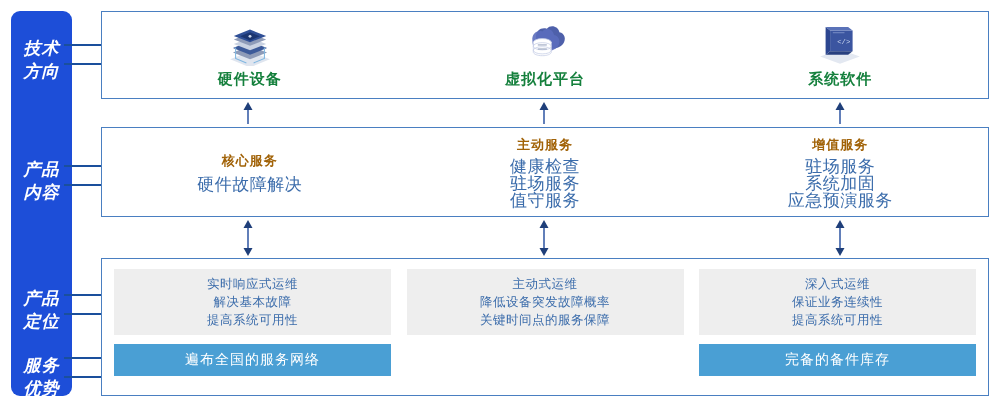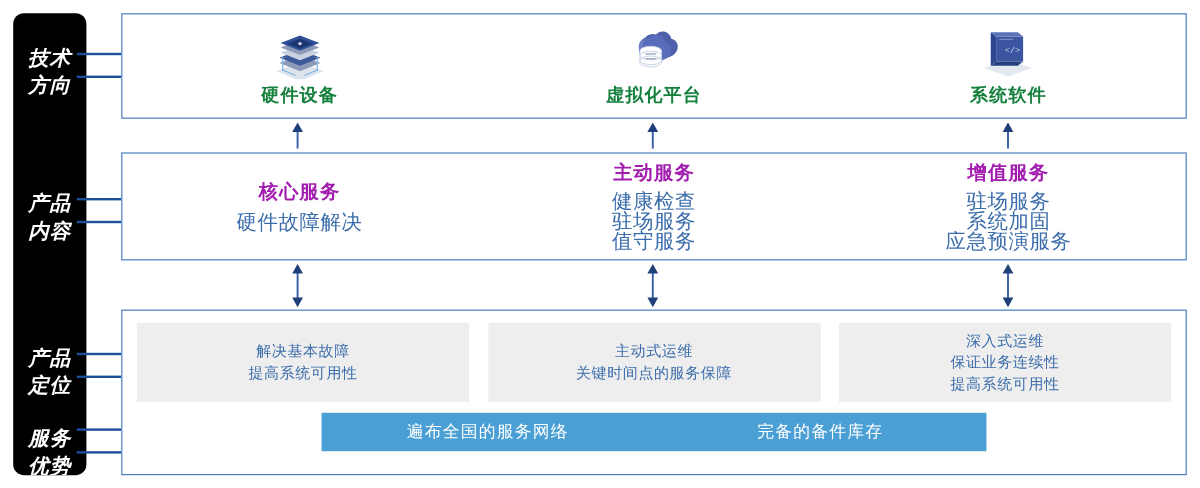--- a/index.html
+++ b/index.html
@@ -13,21 +13,21 @@
     position: relative;
     width: 1000px; height: 407px;
     background: #ffffff;
   }
 
   
   .sidebar {
     position: absolute;
     left: 11px; top: 11px;
     width: 61px; height: 385px;
-    background: #000000;
+    background: #1d4ed8;
     border-radius: 9px;
     overflow: hidden;
   }
   .side-item {
     position: absolute;
     left: 0; width: 61px;
     text-align: center;
     color: #ffffff;
     font-weight: bold;
     font-style: italic;
@@ -88,23 +88,23 @@
     display: flex;
   }
   .svc-col {
     flex: 1;
     display: flex;
     flex-direction: column;
     align-items: center;
     justify-content: center;
   }
   .svc-title {
-    font-size: 16px;
+    font-size: 13px;
     font-weight: bold;
-    color: #a21caf;
+    color: #a16207;
     letter-spacing: 1px;
     margin-bottom: 4px;
   }
   .svc-item {
     font-size: 17px;
     color: #3b6cab;
     line-height: 17px;
     letter-spacing: 0.5px;
   }
   .svc-col.single .svc-title { margin-bottom: 6px; }
@@ -129,21 +129,21 @@
     font-size: 12.5px;
     color: #3b6cab;
     line-height: 18px;
     letter-spacing: 0.5px;
   }
   .adv-row {
     position: absolute;
     left: 12px; top: 85px;
     width: 862px; height: 32px;
     display: flex;
-    justify-content: center;
+    justify-content: space-between;
   }
   .adv-bar {
     width: 277px; height: 32px;
     background: #4a9fd4;
     display: flex;
     align-items: center;
     justify-content: center;
   }
   .adv-label {
     font-size: 14px;
@@ -293,25 +293,27 @@
   </svg>
   <svg class="arrow" style="left:833px; top:220px; height:36px;" viewBox="0 0 14 36">
     <line x1="7" y1="5" x2="7" y2="31" stroke="#3a5fa8" stroke-width="1.6"></line>
     <polygon points="7,0 11.5,8 2.5,8" fill="#1f3f7a"></polygon>
     <polygon points="7,36 11.5,28 2.5,28" fill="#1f3f7a"></polygon>
   </svg>
 
   <div class="sec-box sec-bottom">
     <div class="pos-row">
       <div class="pos-card">
+        <div class="pos-line">实时响应式运维</div>
         <div class="pos-line">解决基本故障</div>
         <div class="pos-line">提高系统可用性</div>
       </div>
       <div class="pos-card">
         <div class="pos-line">主动式运维</div>
+        <div class="pos-line">降低设备突发故障概率</div>
         <div class="pos-line">关键时间点的服务保障</div>
       </div>
       <div class="pos-card">
         <div class="pos-line">深入式运维</div>
         <div class="pos-line">保证业务连续性</div>
         <div class="pos-line">提高系统可用性</div>
       </div>
     </div>
     <div class="adv-row">
       <div class="adv-bar">

